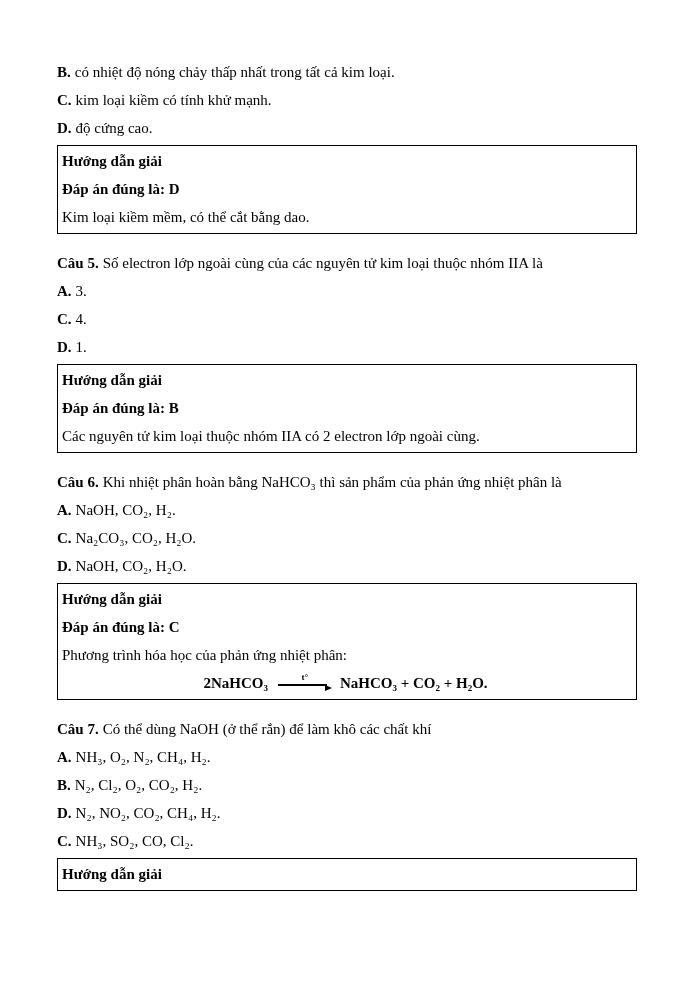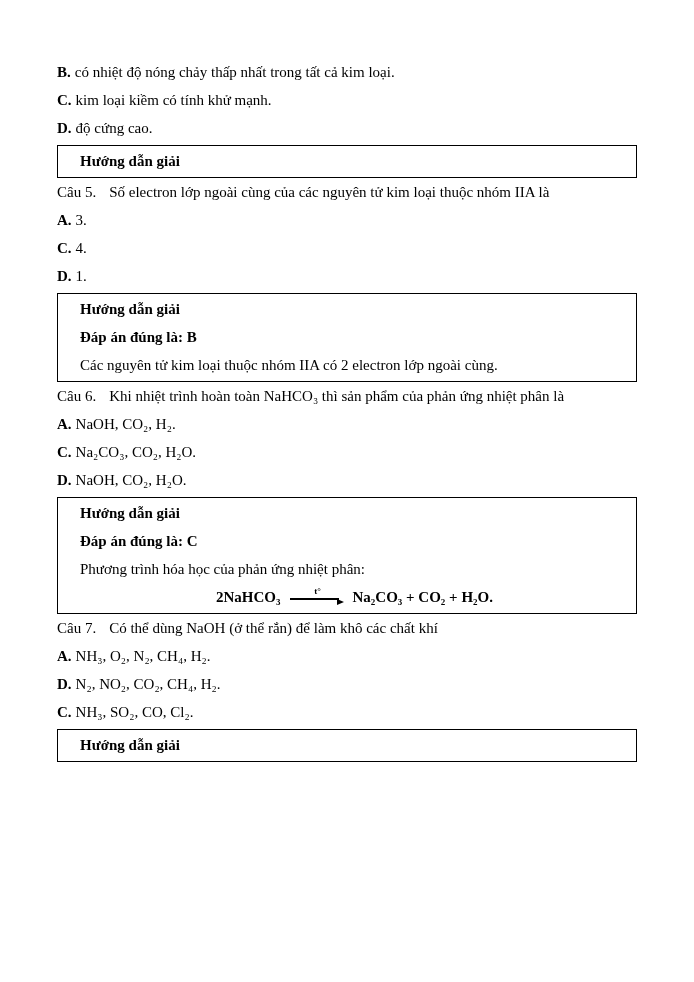--- a/index.html
+++ b/index.html
@@ -11,25 +11,25 @@
     background: #ffffff;
     color: #000000;
     font-family: "Liberation Serif", "DejaVu Serif", serif;
     font-size: 15px;
     padding: 58px 57px 0 57px;
     overflow: hidden;
   }
   .line { margin: 0; line-height: 28px; }
   .b { font-weight: bold; }
   .opt-letter { font-weight: bold; margin-right: 4px; }
-  .q-label { font-weight: normal; margin-right: 13px; }
+  .q-label { font-weight: bold; margin-right: 4px; }
   .solution-box {
     border: 1.5px solid #000000;
-    padding: 1px 7px 2px 22px;
-    margin: 3px 0 0 0;
+    padding: 1px 7px 2px 4px;
+    margin: 3px 0 15px 0;
   }
   .equation { text-align: center; font-weight: bold; }
   .rxn-arrow {
     display: inline-block;
     position: relative;
     width: 54px;
     height: 17px;
     margin: 0 8px 0 10px;
     vertical-align: -3px;
   }
@@ -60,49 +60,52 @@
 <body>
 
 <div class="page">
 
   <p class="line"><span class="opt-letter">B.</span><span>có nhiệt độ nóng chảy thấp nhất trong tất cả kim loại.</span></p>
   <p class="line"><span class="opt-letter">C.</span><span>kim loại kiềm có tính khử mạnh.</span></p>
   <p class="line"><span class="opt-letter">D.</span><span>độ cứng cao.</span></p>
 
   <div class="solution-box">
     <p class="line b">Hướng dẫn giải</p>
+    <p class="line b">Đáp án đúng là: D</p>
+    <p class="line">Kim loại kiềm mềm, có thể cắt bằng dao.</p>
   </div>
 
   <p class="line"><span class="q-label">Câu 5.</span><span>Số electron lớp ngoài cùng của các nguyên tử kim loại thuộc nhóm IIA là</span></p>
   <p class="line"><span class="opt-letter">A.</span><span>3.</span></p>
   <p class="line"><span class="opt-letter">C.</span><span>4.</span></p>
   <p class="line"><span class="opt-letter">D.</span><span>1.</span></p>
 
   <div class="solution-box">
     <p class="line b">Hướng dẫn giải</p>
     <p class="line b">Đáp án đúng là: B</p>
     <p class="line">Các nguyên tử kim loại thuộc nhóm IIA có 2 electron lớp ngoài cùng.</p>
   </div>
 
-  <p class="line"><span class="q-label">Câu 6.</span><span>Khi nhiệt trình hoàn toàn NaHCO₃ thì sản phẩm của phản ứng nhiệt phân là</span></p>
+  <p class="line"><span class="q-label">Câu 6.</span><span>Khi nhiệt phân hoàn bằng NaHCO₃ thì sản phẩm của phản ứng nhiệt phân là</span></p>
   <p class="line"><span class="opt-letter">A.</span><span>NaOH, CO₂, H₂.</span></p>
   <p class="line"><span class="opt-letter">C.</span><span>Na₂CO₃, CO₂, H₂O.</span></p>
   <p class="line"><span class="opt-letter">D.</span><span>NaOH, CO₂, H₂O.</span></p>
 
   <div class="solution-box">
     <p class="line b">Hướng dẫn giải</p>
     <p class="line b">Đáp án đúng là: C</p>
     <p class="line">Phương trình hóa học của phản ứng nhiệt phân:</p>
     <p class="line equation">
-      <span>2NaHCO₃</span><span class="rxn-arrow"><span class="arrow-label">t°</span><span class="shaft"></span><span class="head"></span></span><span>Na₂CO₃ + CO₂ + H₂O.</span>
+      <span>2NaHCO₃</span><span class="rxn-arrow"><span class="arrow-label">t°</span><span class="shaft"></span><span class="head"></span></span><span>NaHCO₃ + CO₂ + H₂O.</span>
     </p>
   </div>
 
   <p class="line"><span class="q-label">Câu 7.</span><span>Có thể dùng NaOH (ở thể rắn) để làm khô các chất khí</span></p>
   <p class="line"><span class="opt-letter">A.</span><span>NH₃, O₂, N₂, CH₄, H₂.</span></p>
+  <p class="line"><span class="opt-letter">B.</span><span>N₂, Cl₂, O₂, CO₂, H₂.</span></p>
   <p class="line"><span class="opt-letter">D.</span><span>N₂, NO₂, CO₂, CH₄, H₂.</span></p>
   <p class="line"><span class="opt-letter">C.</span><span>NH₃, SO₂, CO, Cl₂.</span></p>
 
   <div class="solution-box">
     <p class="line b">Hướng dẫn giải</p>
   </div>
 
 </div>
 
 </body></html>

